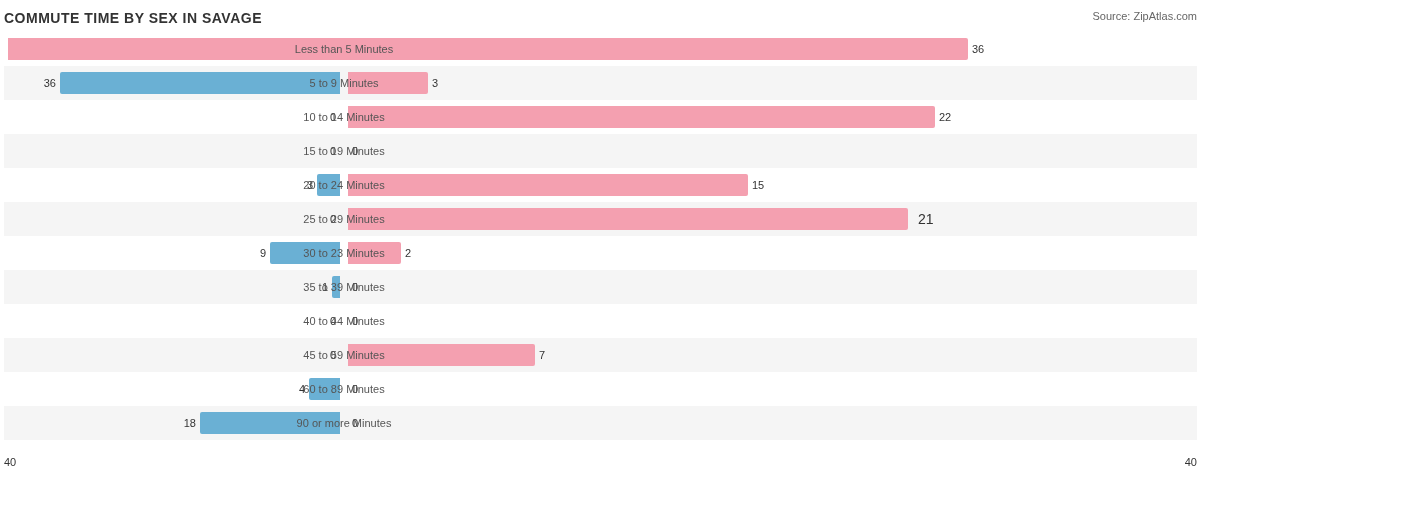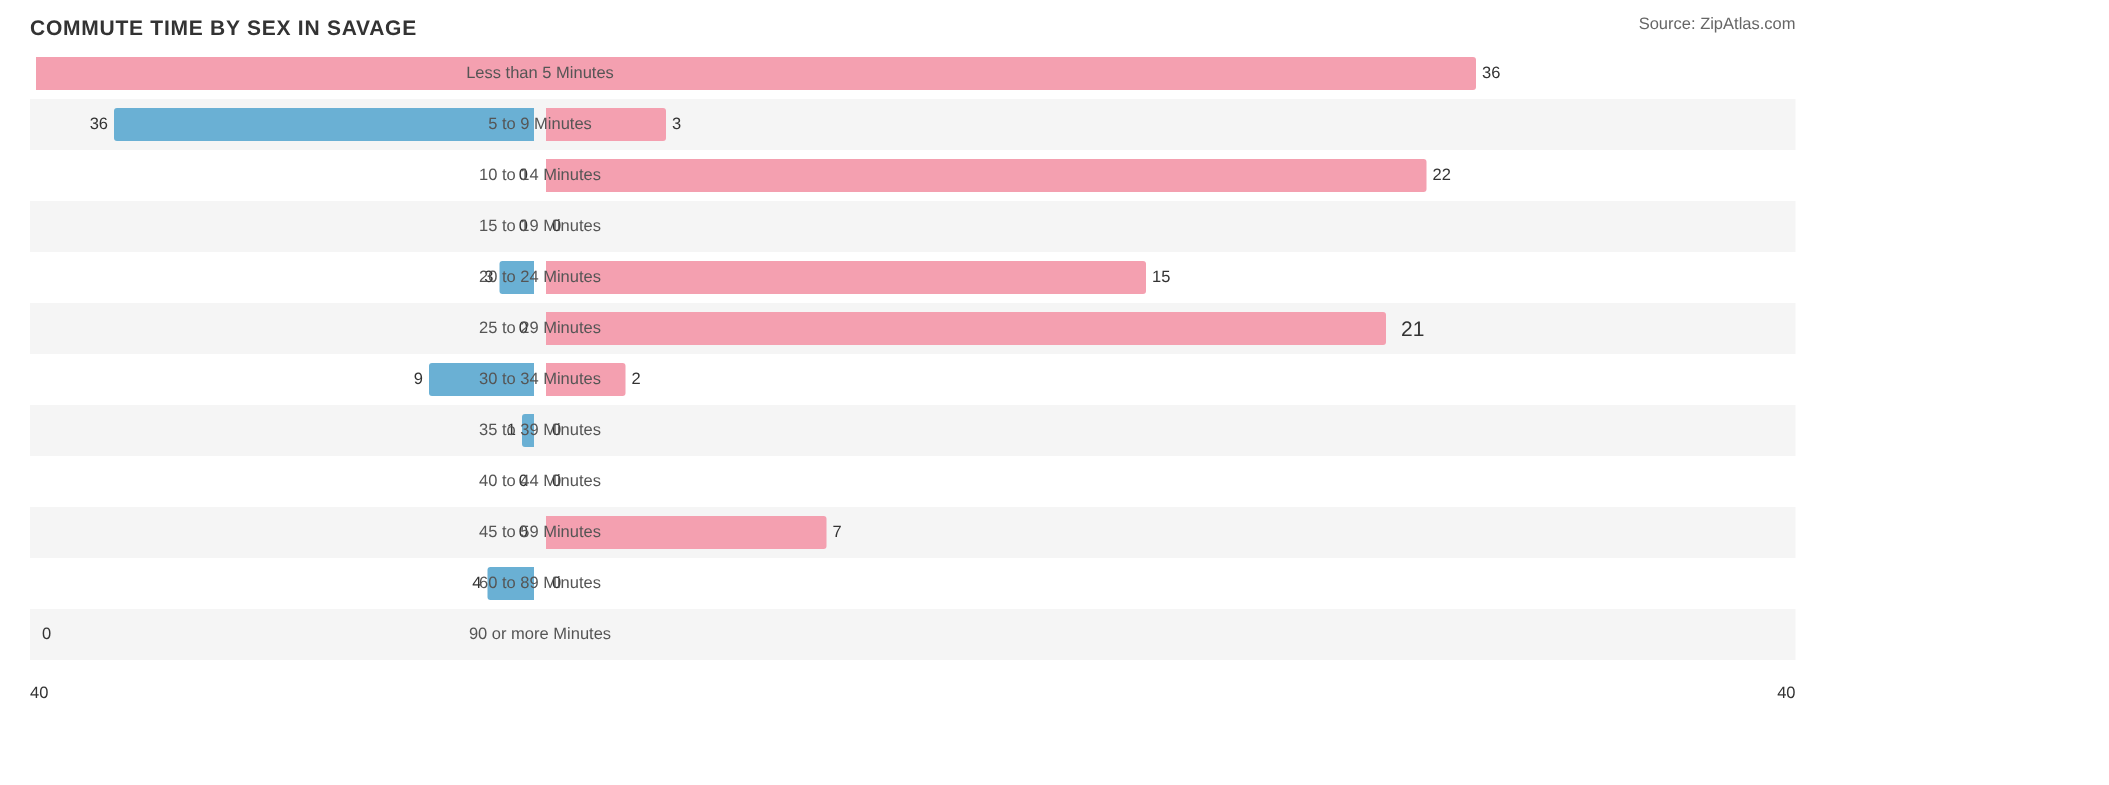--- a/index.html
+++ b/index.html
@@ -6,21 +6,21 @@
     body {
       font-family: Arial, sans-serif;
       background: #fff;
       width: 1406px;
       height: 523px;
       overflow: hidden;
     }
     .chart-container {
       width: 1217px;
       height: 523px;
-      padding: 10px 20px 40px 20px;
+      padding: 10px 20px 40px 4px;
       position: relative;
       border-radius: 29px;
     }
     .chart-title {
       font-size: 14px;
       font-weight: bold;
       text-transform: uppercase;
       color: #333;
       margin-bottom: 6px;
       letter-spacing: 0.5px;
@@ -141,21 +141,21 @@
           <div style="flex: 1 1 0%; position: relative; height: 100%; display: flex; align-items: center;">
             <div style="position: absolute; left: 4px; height: 22px; width: 560px; background: rgb(244, 160, 176); border-radius: 0px 2px 2px 0px;"></div>
             <span style="position: absolute; left: 574px; font-size: 14px; color: rgb(51, 51, 51); white-space: nowrap;">21</span>
           </div>
         </div>
         <div class="row-inner" style="background: rgb(255, 255, 255); height: 34px; display: flex; align-items: center; position: relative;">
           <div style="width: 340px; position: relative; height: 100%; display: flex; align-items: center;">
             <div style="position: absolute; right: 4px; height: 22px; width: 70px; background: rgb(106, 176, 212); border-radius: 2px 0px 0px 2px; display: flex; align-items: center;"></div>
             <span style="position: absolute; right: 78px; font-size: 11px; color: rgb(51, 51, 51); white-space: nowrap;">9</span>
           </div>
-          <span style="position: absolute; left: 340px; transform: translateX(-50%); font-size: 11px; color: rgb(85, 85, 85); white-space: nowrap; z-index: 10; pointer-events: none; background: transparent;">30 to 34 Minutes</span>
+          <span style="position: absolute; left: 340px; transform: translateX(-50%); font-size: 11px; color: rgb(85, 85, 85); white-space: nowrap; z-index: 10; pointer-events: none; background: transparent;">30 to 23 Minutes</span>
           <div style="flex: 1 1 0%; position: relative; height: 100%; display: flex; align-items: center;">
             <div style="position: absolute; left: 4px; height: 22px; width: 53px; background: rgb(244, 160, 176); border-radius: 0px 2px 2px 0px;"></div>
             <span style="position: absolute; left: 61px; font-size: 11px; color: rgb(51, 51, 51); white-space: nowrap;">2</span>
           </div>
         </div>
         <div class="row-inner" style="background: rgb(245, 245, 245); height: 34px; display: flex; align-items: center; position: relative;">
           <div style="width: 340px; position: relative; height: 100%; display: flex; align-items: center;">
             <div style="position: absolute; right: 4px; height: 22px; width: 8px; background: rgb(106, 176, 212); border-radius: 2px 0px 0px 2px; display: flex; align-items: center;"></div>
             <span style="position: absolute; right: 16px; font-size: 11px; color: rgb(51, 51, 51); white-space: nowrap;">1</span>
           </div>
@@ -187,20 +187,24 @@
           <div style="width: 340px; position: relative; height: 100%; display: flex; align-items: center;">
             <div style="position: absolute; right: 4px; height: 22px; width: 31px; background: rgb(106, 176, 212); border-radius: 2px 0px 0px 2px; display: flex; align-items: center;"></div>
             <span style="position: absolute; right: 39px; font-size: 11px; color: rgb(51, 51, 51); white-space: nowrap;">4</span>
           </div>
           <span style="position: absolute; left: 340px; transform: translateX(-50%); font-size: 11px; color: rgb(85, 85, 85); white-space: nowrap; z-index: 10; pointer-events: none; background: transparent; text-align: center;">60 to 89 Minutes</span>
           <div style="flex: 1 1 0%; position: relative; height: 100%; display: flex; align-items: center;">
             <span style="position: absolute; left: 8px; font-size: 11px; color: rgb(51, 51, 51); white-space: nowrap;">0</span>
           </div>
         </div>
         <div class="row-inner" style="background: rgb(245, 245, 245); height: 34px; display: flex; align-items: center; position: relative;">
+          <div style="width: 340px; position: relative; height: 100%; display: flex; align-items: center;">
+            <div style="position: absolute; right: 4px; height: 22px; width: 140px; background: rgb(106, 176, 212); border-radius: 2px 0px 0px 2px; display: flex; align-items: center;"></div>
+            <span style="position: absolute; right: 148px; font-size: 11px; color: rgb(51, 51, 51); white-space: nowrap;">18</span>
+          </div>
           <span style="position: absolute; left: 340px; transform: translateX(-50%); font-size: 11px; color: rgb(85, 85, 85); white-space: nowrap; z-index: 10; pointer-events: none; background: transparent;">90 or more Minutes</span>
           <div style="flex: 1 1 0%; position: relative; height: 100%; display: flex; align-items: center;">
             <span style="position: absolute; left: 8px; font-size: 11px; color: rgb(51, 51, 51); white-space: nowrap;">0</span>
           </div>
         </div>
       </div>
     <div class="axis-labels">
       <span>40</span>
       <span>40</span>
     </div>

